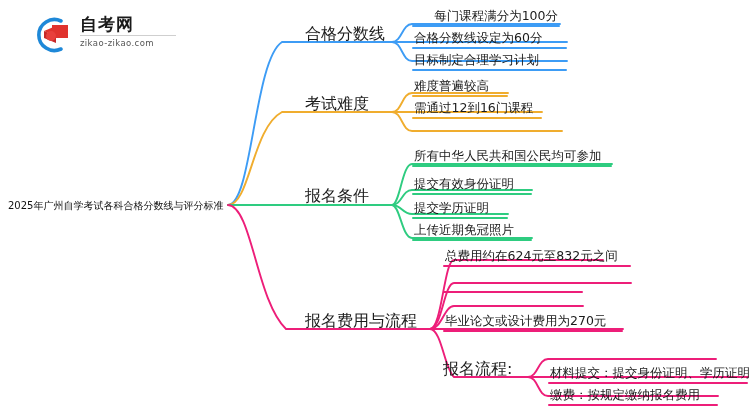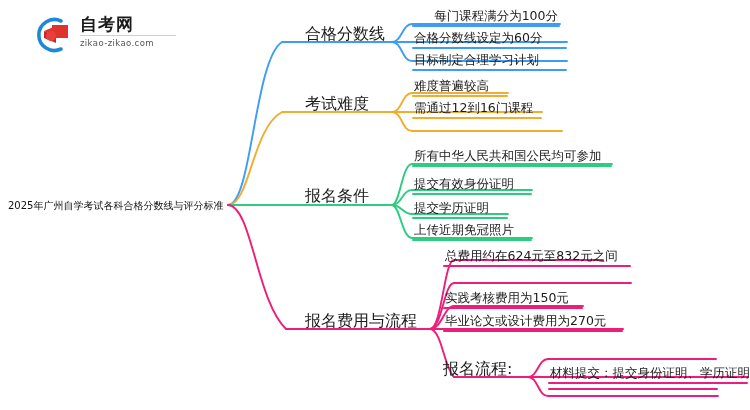--- a/index.html
+++ b/index.html
@@ -200,30 +200,30 @@
     <span class="lbl">上传近期免冠照片</span>
     <span class="rule" style="background:#2ecc80; width:120px;"></span>
   </div>
 
   <div class="node branch" style="left:305px; top:313px;">报名费用与流程</div>
   <div class="node leaf" style="left:443px; top:248px;">
     <span class="lbl">总费用约在624元至832元之间</span>
     <span class="rule" style="background:#ed1e79; width:188px;"></span>
   </div>
   <div class="node leaf" style="left:443px; top:290px;">
-    <span class="lbl">实践考核费用为150元</span>
     <span class="rule" style="background:#ed1e79; width:140px;"></span>
   </div>
   <div class="node leaf" style="left:443px; top:313px;">
     <span class="lbl">毕业论文或设计费用为270元</span>
     <span class="rule" style="background:#ed1e79; width:180px;"></span>
   </div>
 
   <div class="node branch" style="left:443px; top:361px;">报名流程:</div>
   <div class="node leaf" style="left:548px; top:365px;">
     <span class="lbl">材料提交：提交身份证明、学历证明和照片</span>
     <span class="rule" style="background:#ed1e79; width:200px;"></span>
   </div>
   <div class="node leaf" style="left:548px; top:387px;">
+    <span class="lbl">缴费：按规定缴纳报名费用</span>
     <span class="rule" style="background:#ed1e79; width:170px;"></span>
   </div>
 
 </div>
 
 </body></html>

